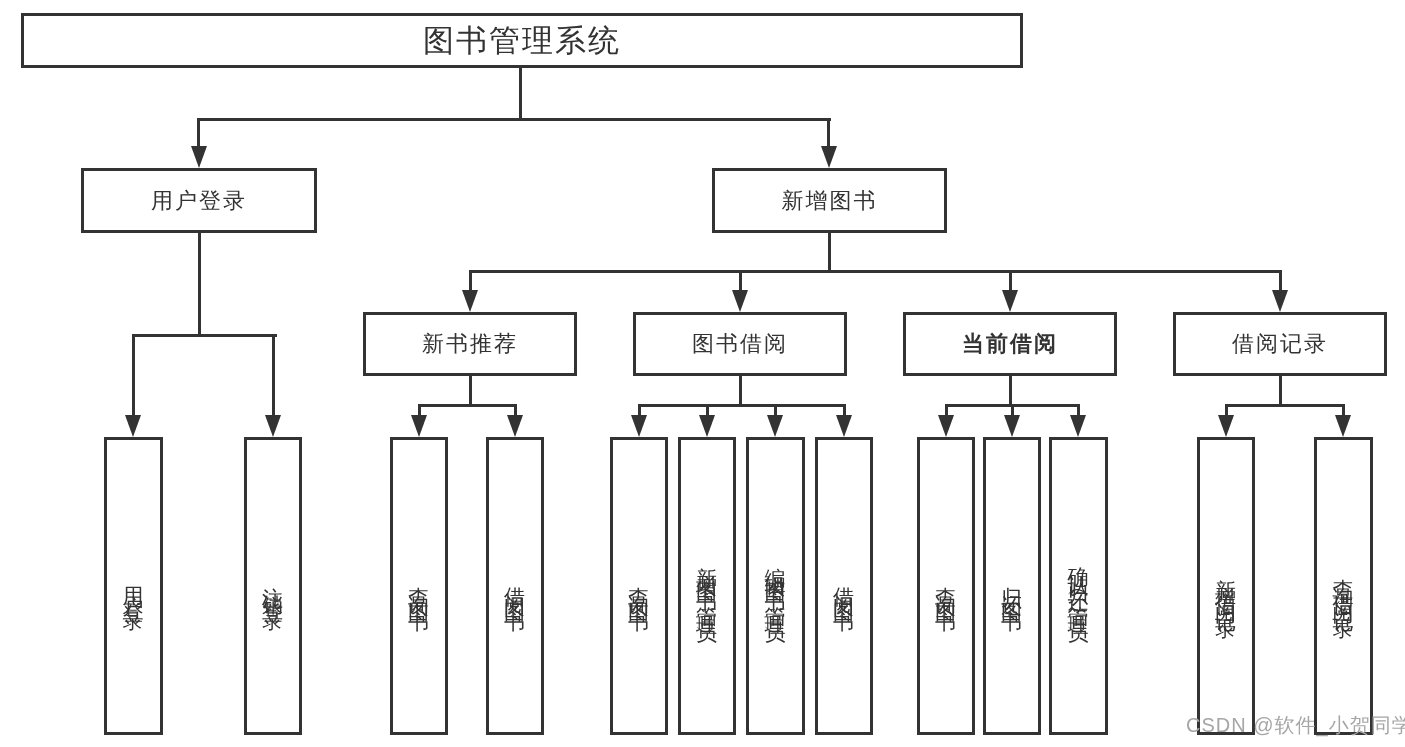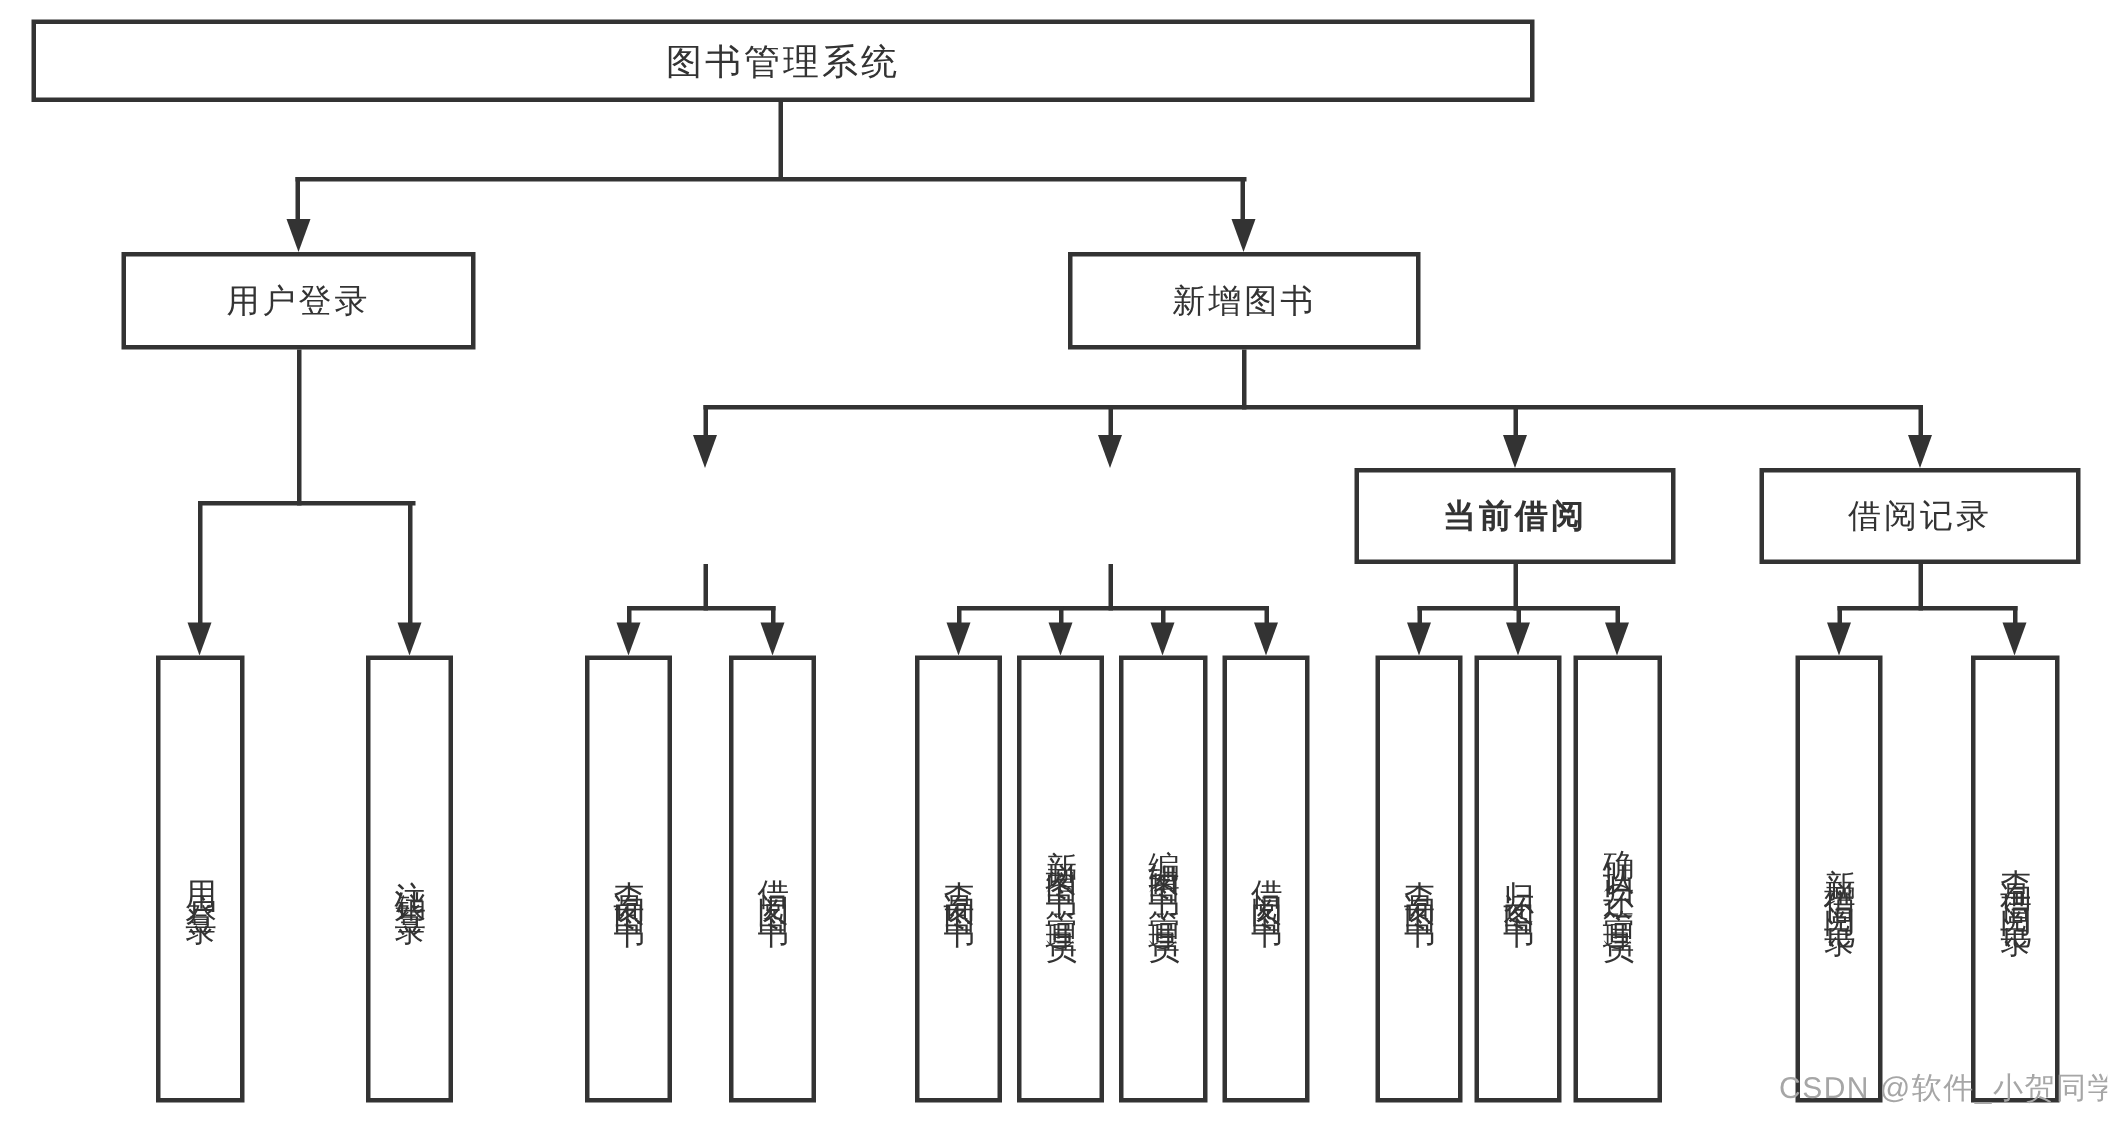--- a/index.html
+++ b/index.html
@@ -7,21 +7,21 @@
     position:relative; width:1405px; height:747px; background:#ffffff;
     font-family:"Liberation Sans","DejaVu Sans",sans-serif; overflow:hidden;
     color:#333333;
   }
   .box {
     position:absolute; box-sizing:border-box;
     border:3px solid #333333; background:#ffffff;
     display:flex; align-items:center; justify-content:center;
     color:#333333;
   }
-  .box.title { font-size:24px; letter-spacing:2px;align-items:center; }
+  .box.title { font-size:31px; letter-spacing:2px;align-items:center; }
   .box.h     { font-size:22px; letter-spacing:2px; }
   .box.v span {
     writing-mode:vertical-rl; text-orientation:upright;
     font-size:21px; letter-spacing:8px; line-height:1;
     display:block;
   }
   .hline { position:absolute; height:3px; background:#333333; }
   .vline { position:absolute; width:3px;  background:#333333; }
   .arrow {
     position:absolute; width:0; height:0;
@@ -67,20 +67,26 @@
   <div class="hline" style="left:469px;top:270px;width:813px;"></div>
   <div class="vline" style="left:469px;top:270px;height:22px;"></div>
   <div class="arrow" style="left:462px;top:290px;"></div>
   <div class="vline" style="left:739px;top:270px;height:22px;"></div>
   <div class="arrow" style="left:732px;top:290px;"></div>
   <div class="vline" style="left:1009px;top:270px;height:22px;"></div>
   <div class="arrow" style="left:1002px;top:290px;"></div>
   <div class="vline" style="left:1279px;top:270px;height:22px;"></div>
   <div class="arrow" style="left:1272px;top:290px;"></div>
 
+  <div class="box h" style="left:363px;top:312px;width:214px;height:64px;">
+    <span>新书推荐</span>
+  </div>
+  <div class="box h" style="left:633px;top:312px;width:214px;height:64px;">
+    <span>图书借阅</span>
+  </div>
   <div class="box h" style="left:903px;top:312px;width:214px;height:64px;font-weight:bold;">
     <span>当前借阅</span>
   </div>
   <div class="box h" style="left:1173px;top:312px;width:214px;height:64px;">
     <span>借阅记录</span>
   </div>
 
   <div class="vline" style="left:469px;top:376px;height:31px;"></div>
   <div class="hline" style="left:418px;top:404px;width:99px;"></div>
   <div class="vline" style="left:418px;top:404px;height:14px;"></div>

